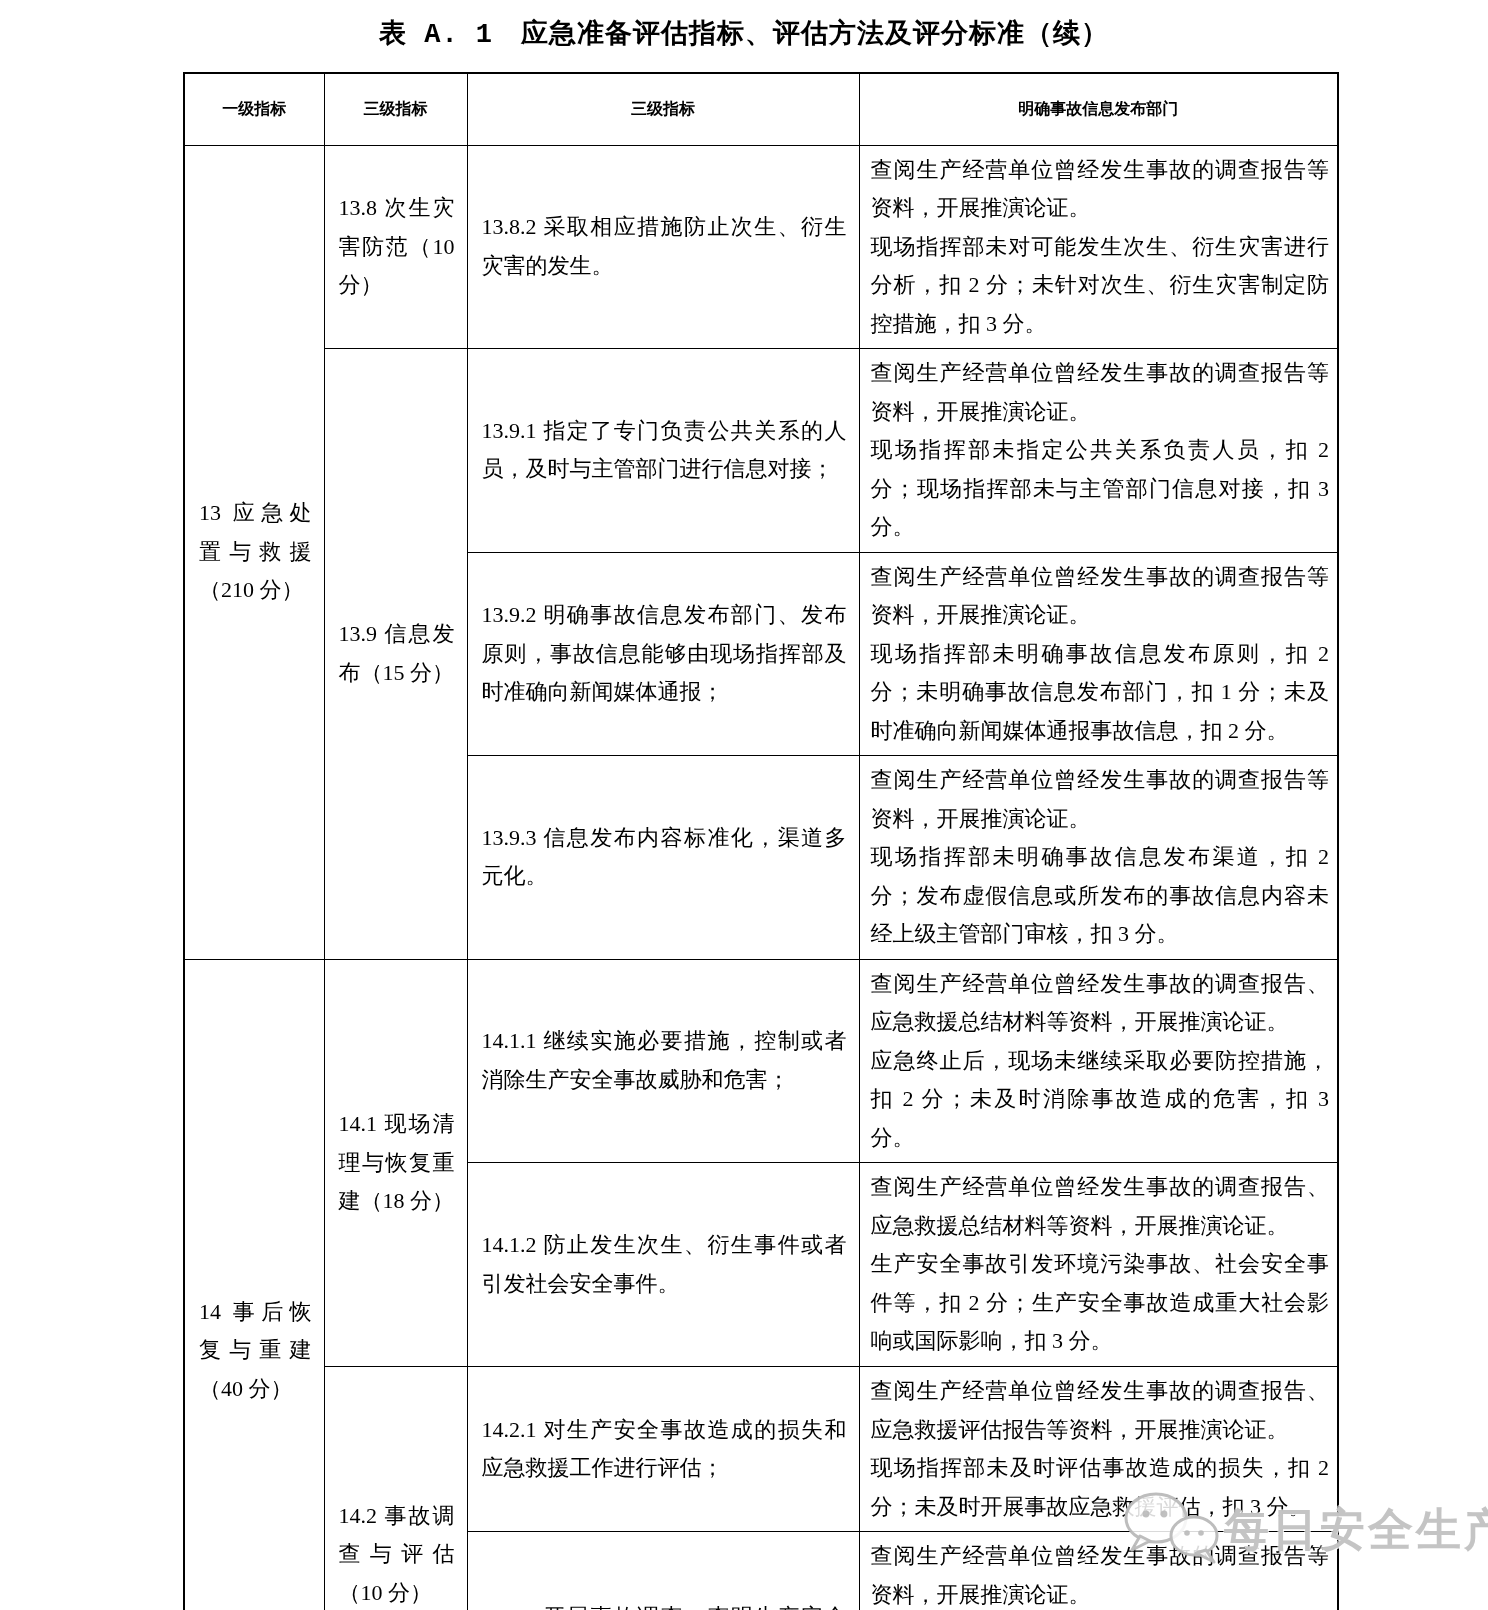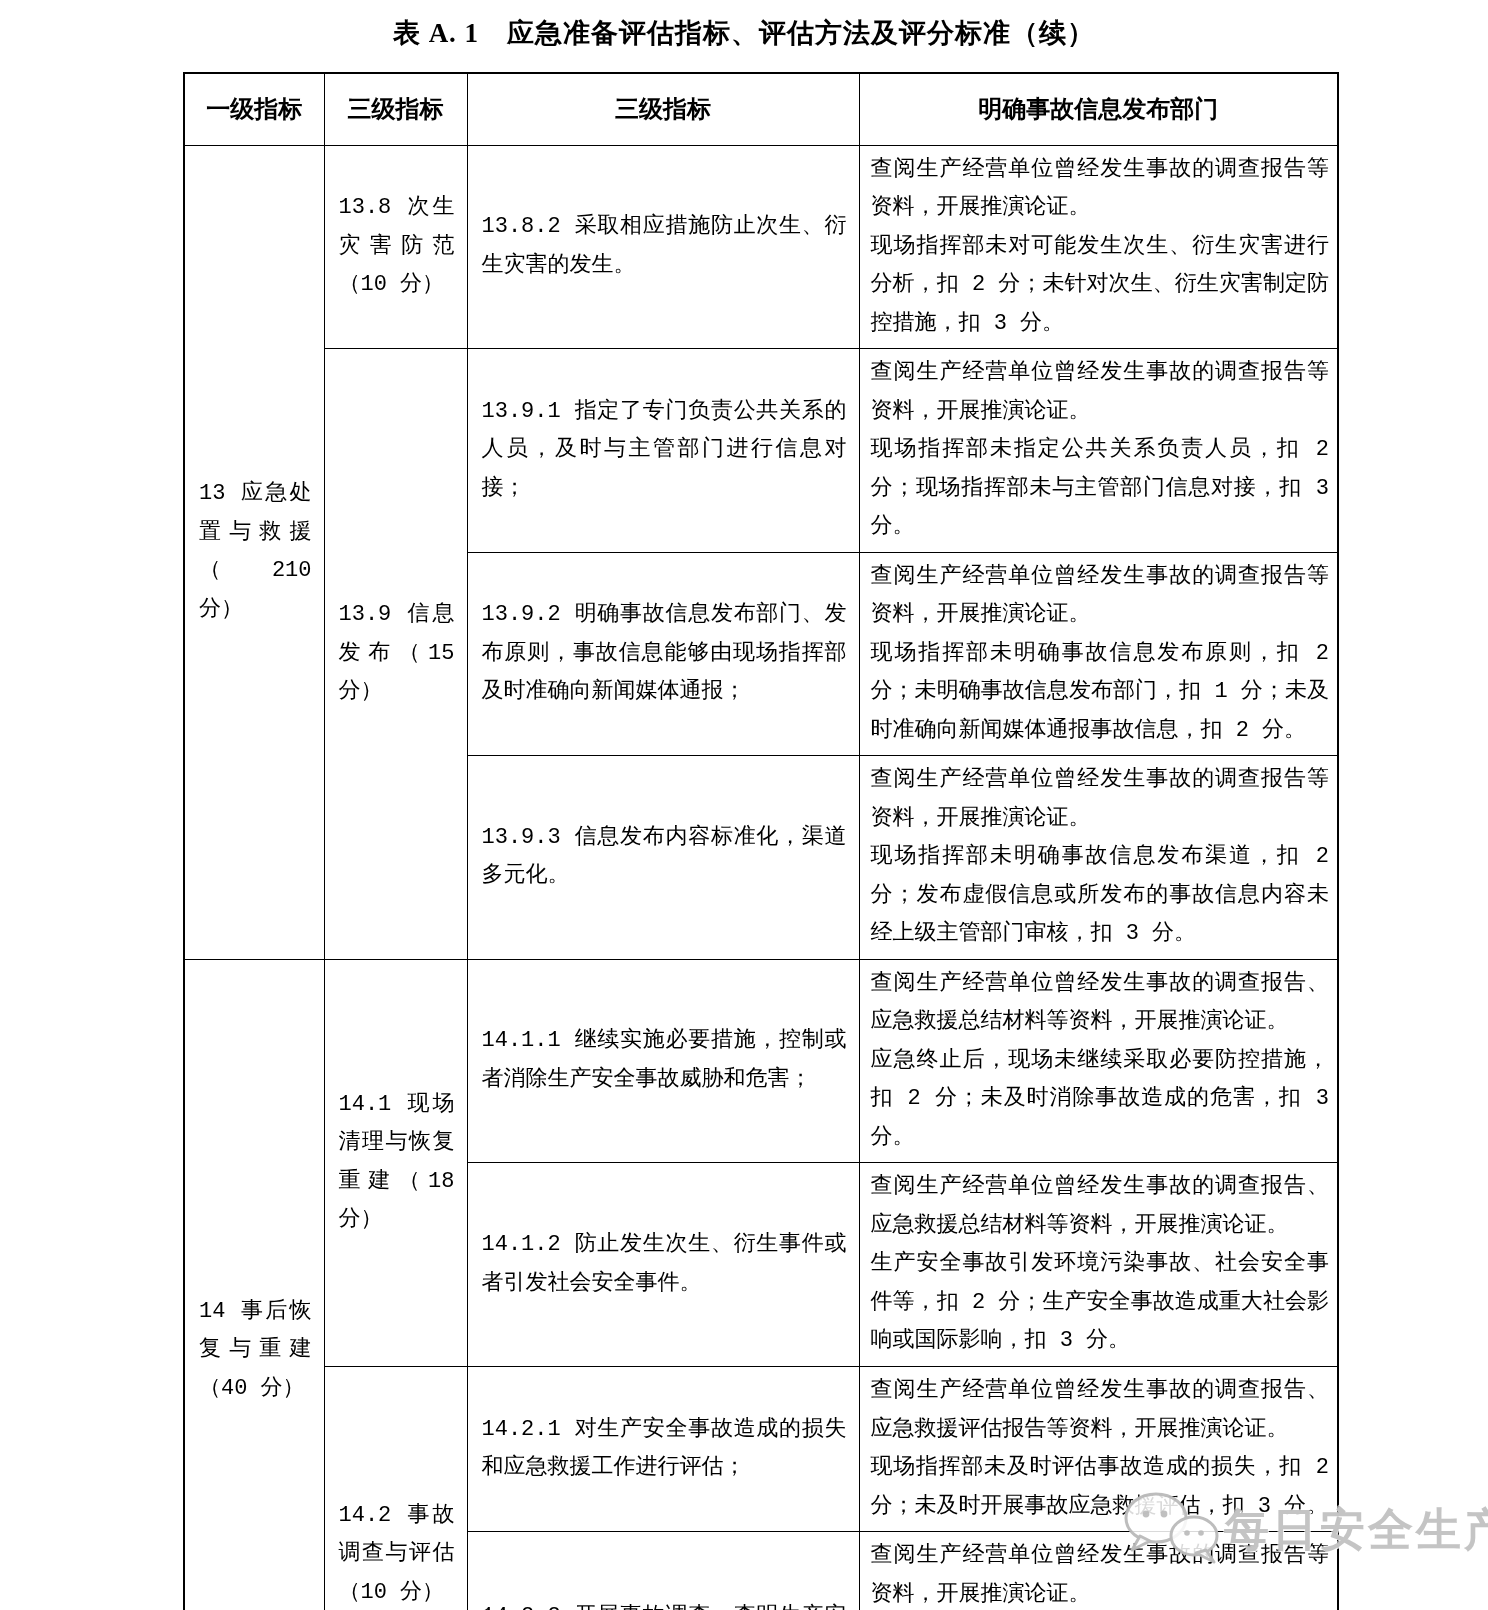--- a/index.html
+++ b/index.html
@@ -3,37 +3,37 @@
 <meta charset="utf-8">
 <style>
   html,body{margin:0;padding:0;}
   body{
     width:1488px;height:1610px;background:#ffffff;color:#000;
     font-family:"Liberation Serif","DejaVu Serif",serif;
     position:relative;overflow:hidden;
   }
   .page-title{
     text-align:center;font-weight:bold;font-size:27px;
-    font-family:Liberation Serif, serif;
+    font-family:Liberation Mono, monospace;
     padding-top:15px;letter-spacing:1px;
   }
   table.main{
     table-layout:fixed;border-collapse:collapse;
     width:1154px;margin-left:183px;margin-top:21px;
     border:2px solid #000;
   }
   col.c1{width:140px}col.c2{width:143px}col.c3{width:392px}col.c4{width:479px}
   th,td{border:1px solid #000;box-sizing:border-box;}
   th{
     font-family:"Liberation Sans","DejaVu Sans",sans-serif;
-    font-weight:bold;font-size:24px;text-align:center;vertical-align:middle;
+    font-weight:bold;font-size:16px;text-align:center;vertical-align:middle;
     height:72px;padding:0 4px;
   }
   td{
-    font-size:22px;line-height:38.5px;vertical-align:middle;font-family:Liberation Mono, monospace;
+    font-size:22px;line-height:38.5px;vertical-align:middle;
   }
   td.lv1,td.lv2{
     text-align:justify;padding:6px 12px 6px 14px;
   }
   td.lv3{
     text-align:justify;padding:6px 12px 6px 14px;
   }
   td.method{
     vertical-align:top;text-align:justify;
     padding:5px 8px 5px 11px;white-space:pre-line;

